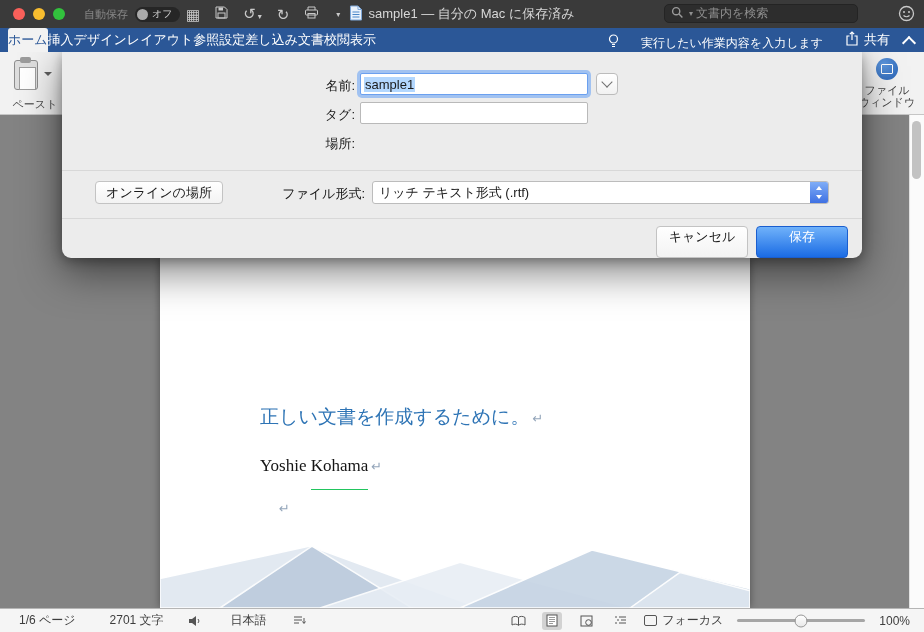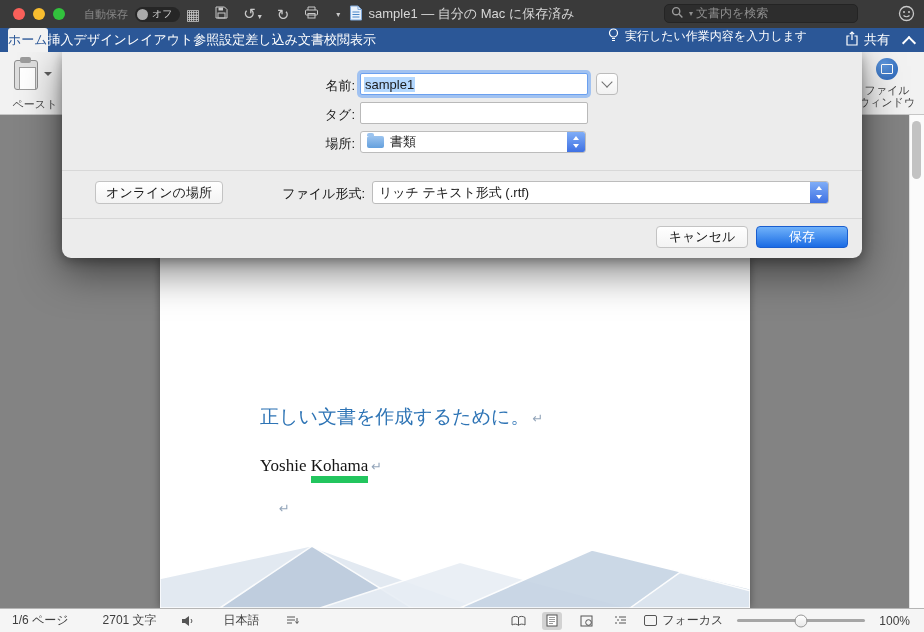--- a/index.html
+++ b/index.html
@@ -21,21 +21,21 @@
   .mini-chev{font-size:8px;color:#c9c9c9;margin-left:2px}
   .win-title{position:absolute;left:50%;top:0;transform:translateX(-50%);height:28px;display:flex;align-items:center;gap:6px;color:#d8d8d8;font-size:13px;white-space:nowrap}
   .search{position:absolute;right:66px;top:4px;width:194px;height:19px;background:#2d2d2d;border:1px solid #242424;border-radius:5px;display:flex;align-items:center;gap:3px;padding:0 6px;box-sizing:border-box}
   .search-placeholder{font-size:12px;color:#8f8f8f}
   .smiley{position:absolute;right:9px;top:5px}
 
   
   .tabbar{position:absolute;top:28px;left:0;right:0;height:24px;background:#2b5797;z-index:60;display:flex;align-items:stretch}
   .tab{padding:0 0;line-height:24px;font-size:13px;color:#fff;white-space:nowrap}
   .tab.active{background:#f2f2f2;color:#2b5797;border-radius:3px 3px 0 0;margin-left:8px}
-  .tellme{position:absolute;left:608px;top:0;height:24px;display:flex;align-items:flex-start;gap:6px;color:#fff;font-size:12px}
+  .tellme{position:absolute;left:608px;top:0;height:24px;display:flex;align-items:flex-end;gap:22px;color:#fff;font-size:12px}
   .share{position:absolute;right:34px;top:0;height:24px;display:flex;align-items:center;gap:5px;color:#fff;font-size:13px}
   .collapse{position:absolute;right:10px;top:10px;width:8px;height:8px;border-left:2px solid #fff;border-top:2px solid #fff;transform:rotate(45deg)}
 
   
   .ribbon{position:absolute;top:52px;left:0;right:0;height:63px;background:#f2f2f2;border-bottom:1px solid #c6c6c6;box-sizing:border-box;z-index:5}
   .paste{position:absolute;left:6px;top:5px;width:58px;height:54px}
   .clip-board{position:absolute;left:8px;top:3px;width:22px;height:28px;background:#dedede;border:1px solid #8d8d8d;border-radius:3px}
   .clip-metal{position:absolute;left:14px;top:0;width:11px;height:6px;background:#9b9b9b;border-radius:2px}
   .clip-paper{position:absolute;left:13px;top:10px;width:15px;height:21px;background:#fff;border:1px solid #9d9d9d}
   .paste-chev{position:absolute;left:38px;top:15px;width:0;height:0;border-left:4px solid transparent;border-right:4px solid transparent;border-top:4px solid #5f5f5f}
@@ -55,30 +55,30 @@
   .expand-btn{position:absolute;left:534px;top:21px;width:22px;height:22px;background:linear-gradient(#fff,#f2f2f2);border:1px solid #bcbcbc;border-radius:4px;box-sizing:border-box}
   .chev-down{position:absolute;left:6px;top:4px;width:7px;height:7px;border-right:1.6px solid #707070;border-bottom:1.6px solid #707070;transform:rotate(45deg)}
   .dropdown{position:absolute;height:22px;background:#fff;border:1px solid #bcbcbc;border-radius:3px;box-sizing:border-box;display:flex;align-items:center;overflow:hidden}
   .dd-text{flex:1;padding:0 6px;white-space:nowrap;overflow:hidden}
   .combo{align-self:stretch;flex:0 0 18px;background:linear-gradient(#7fadf7,#3f71e3);position:relative}
   .combo::before{content:"";position:absolute;left:50%;top:4px;transform:translateX(-50%);width:0;height:0;border-left:3.5px solid transparent;border-right:3.5px solid transparent;border-bottom:4px solid #fff}
   .combo::after{content:"";position:absolute;left:50%;bottom:4px;transform:translateX(-50%);width:0;height:0;border-left:3.5px solid transparent;border-right:3.5px solid transparent;border-top:4px solid #fff}
   .folder{width:17px;height:12px;margin-left:6px;background:linear-gradient(#9cc4ef,#64a0dd);border-radius:2px;position:relative;flex:0 0 17px}
   .folder::before{content:"";position:absolute;left:0;top:-3px;width:7px;height:3px;background:#9cc4ef;border-radius:2px 2px 0 0}
   .sep{position:absolute;left:0;right:0;height:1px;background:#d8d8d8}
-  .btn{position:absolute;height:22px;box-sizing:border-box;border:1px solid #c3c3c3;border-radius:4px;background:linear-gradient(#fff,#f3f3f3);font-size:13px;text-align:center;line-height:20px;color:#1a1a1a}
+  .btn{position:absolute;height:32px;box-sizing:border-box;border:1px solid #c3c3c3;border-radius:4px;background:linear-gradient(#fff,#f3f3f3);font-size:13px;text-align:center;line-height:20px;color:#1a1a1a}
   .btn.primary{background:linear-gradient(#70b2fa,#1a6be4);border-color:#1a5ecf;color:#fff}
 
   
   .page{position:absolute;left:160px;top:258px;width:590px;height:350px;background:#fff;box-shadow:0 0 8px rgba(0,0,0,.4);z-index:6}
   .doc-title{position:absolute;left:100px;top:78px;font-family:"Liberation Serif","DejaVu Serif",serif;font-size:38px;color:#1f4266;letter-spacing:.5px;white-space:nowrap}
   .pmark{font-size:13px;color:#93a5ba;margin-left:3px;font-family:"DejaVu Sans",sans-serif}
   .doc-subtitle{position:absolute;left:100px;top:146px;font-size:19px;color:#2e74b5;white-space:nowrap}
   .doc-author{position:absolute;left:100px;top:198px;font-family:"Liberation Serif","DejaVu Serif",serif;font-size:17px;color:#151515;white-space:nowrap}
-  .author-underline{border-bottom:7px solid #22c55e;padding-bottom:1px}
+  .author-underline{border-bottom:1px solid #22c55e;padding-bottom:14px}
   .stray-mark{position:absolute;left:116px;top:243px}
   .facet{position:absolute;left:0;bottom:0;width:100%;height:64px;display:block}
 
   
   .scrollzone{position:absolute;top:115px;right:0;bottom:24px;width:15px;background:#fbfbfb;border-left:1px solid #e2e2e2;box-sizing:border-box;z-index:7}
   .scroll-thumb{position:absolute;left:2px;top:6px;width:9px;height:58px;border-radius:5px;background:#c2c2c2}
 
   
   .statusbar{position:absolute;left:0;right:0;bottom:0;height:24px;background:#f5f5f5;border-top:1px solid #b5b5b5;box-sizing:border-box;display:flex;align-items:center;font-size:12px;color:#3d3d3d;z-index:50}
   .sb-item{white-space:nowrap}
@@ -228,43 +228,38 @@
     <div class="expand-btn">
         <span class="chev-down"></span>
       </div>
 
     <label class="f-label" style="left:150px;top:54px">タグ:</label>
     <div class="field" style="left:298px;top:50px;width:228px">
       <span></span>
     </div>
 
     <label class="f-label" style="left:150px;top:83px">場所:</label>
-    <div class="dropdown" style="left:298px;top:79px;width:226px">
-      <span class="folder"></span>
-      <span class="dd-text">書類</span>
-      <span class="combo"></span>
-    </div>
 
     <div class="sep" style="top:118px"></div>
 
     <div class="btn" style="left:33px;top:129px;width:128px;height:23px;line-height:21px">オンラインの場所</div>
     <label class="f-label" style="left:160px;top:133px">ファイル形式:</label>
     <div class="dropdown" style="left:310px;top:129px;width:457px;height:23px">
       <span class="dd-text">リッチ テキスト形式 (.rtf)</span>
       <span class="combo"></span>
     </div>
 
     <div class="sep" style="top:166px"></div>
 
     <div class="btn" style="left:594px;top:174px;width:92px">キャンセル</div>
     <div class="btn primary" style="left:694px;top:174px;width:92px">保存</div>
   </section>
 
   <footer class="statusbar">
-    <span class="sb-item" style="margin-left:12px">1/6 ページ</span>
+    <span class="sb-item" style="margin-left:19px">1/6 ページ</span>
     <span class="sb-item" style="margin-left:34px">2701 文字</span>
     <span style="margin-left:24px;display:inline-flex">
       <svg width="14" height="12" viewBox="0 0 14 12">
           <path d="M1 4h3l4-3v10L4 8H1z" fill="#555"></path>
           <path d="M10 4q2 2 0 4" stroke="#555" fill="none"></path>
         </svg>
     </span>
     <span class="sb-item" style="margin-left:29px">日本語</span>
     <span style="margin-left:26px;display:inline-flex">
       <svg width="13" height="12" viewBox="0 0 13 12">

